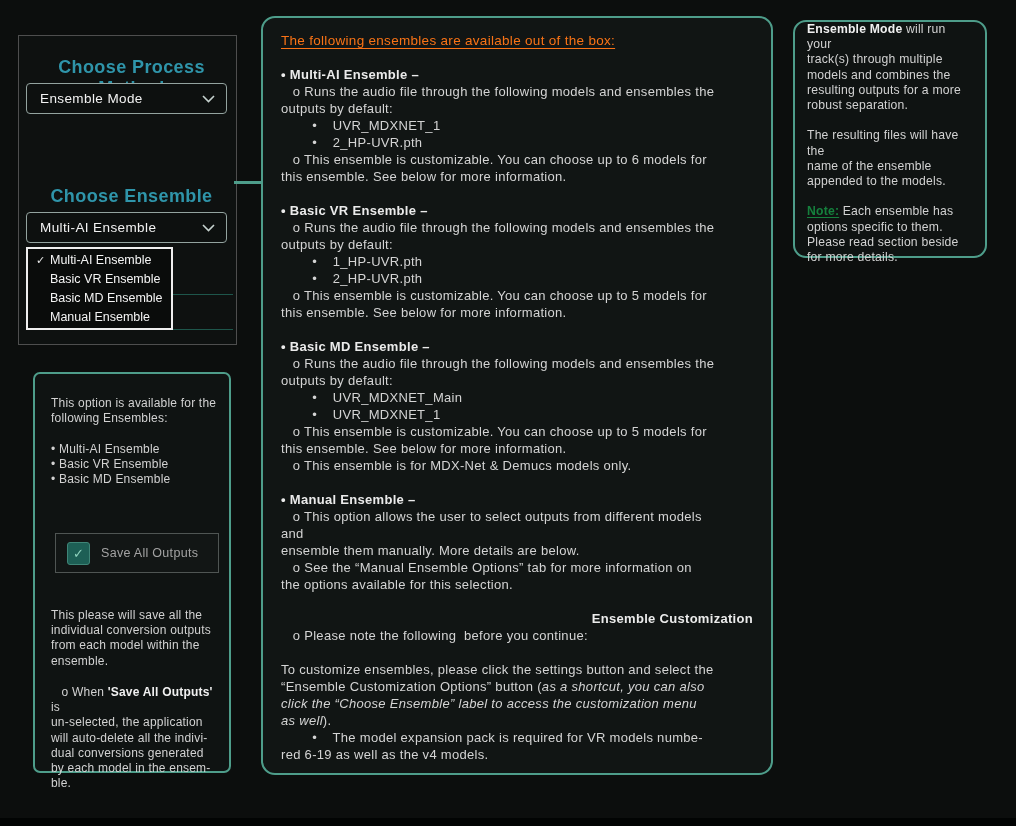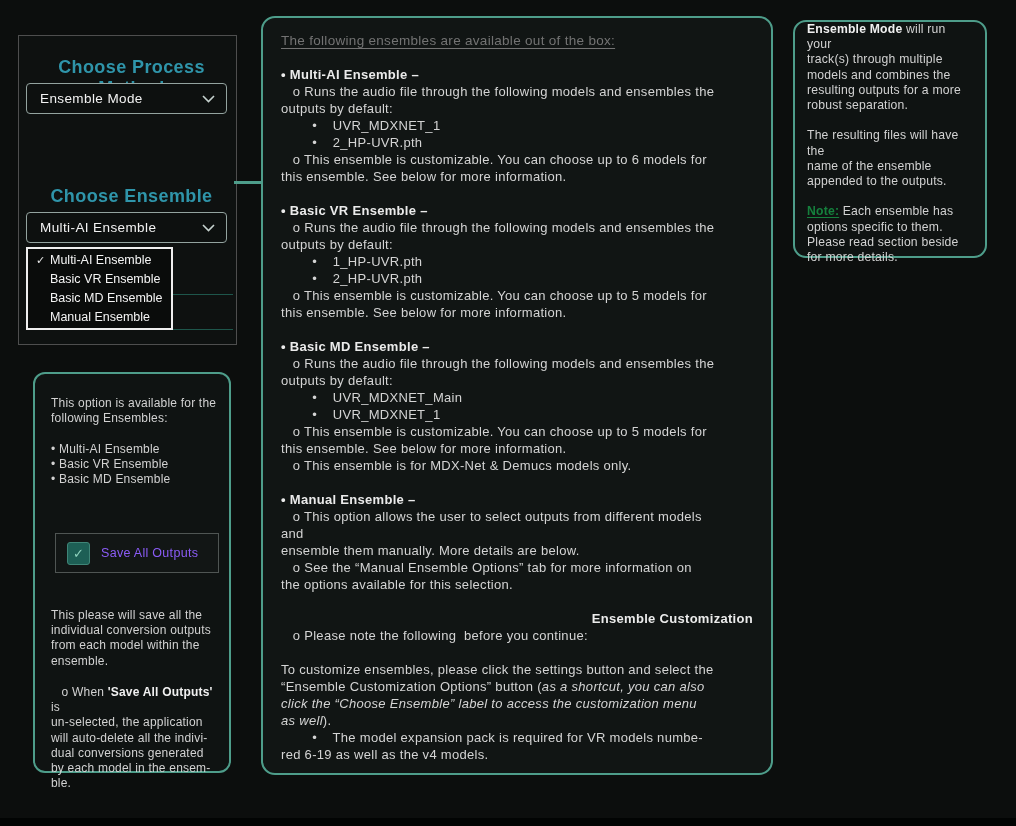--- a/index.html
+++ b/index.html
@@ -28,49 +28,49 @@
   .menu-item{height:19px;line-height:19px;position:relative;font-size:12.5px;color:#f4f4f4;}
   .mi-check{position:absolute;left:8px;top:0;font-size:11px;color:#e8e8e8;}
   .mi-label{position:absolute;left:22px;top:0;white-space:nowrap;}
 
   
   .connector{position:absolute;left:234px;top:181px;width:28px;height:3px;background:#4e9d8a;}
 
   
   .main-panel{position:absolute;left:261px;top:16px;width:512px;height:759px;box-sizing:border-box;
               background:#111514;border:2px solid #4e9d8a;border-radius:14px;padding:14px 18px;}
-  .main-panel .title{font-size:13.5px;color:#737373;text-decoration:underline;text-underline-offset:3px;
+  .main-panel .title{font-size:13.5px;color:#f97316;text-decoration:underline;text-underline-offset:3px;
                      letter-spacing:.3px;line-height:17px;}
   .section{margin-top:17px;font-size:13px;line-height:17px;letter-spacing:.3px;color:#d4d4d4;}
   .sec-head{font-weight:bold;color:#ebebeb;}
   .custom-title{margin-top:17px;text-align:right;font-weight:bold;color:#ebebeb;
                 font-size:13px;line-height:17px;letter-spacing:.3px;}
   .custom-par{margin-top:17px;font-size:13px;line-height:17px;letter-spacing:.3px;}
   .ital{font-style:italic;}
 
   
   .info-panel{position:absolute;left:793px;top:20px;width:194px;height:238px;box-sizing:border-box;
               background:#0f1312;border:2px solid #4e9d8a;border-radius:13px;padding:0 12px;}
   .info-panel .par{font-size:12.2px;line-height:15.2px;letter-spacing:.2px;color:#d2d2d2;}
   .gap{height:15.2px;}
   .b{font-weight:bold;color:#f0f0f0;}
   .bu{font-weight:bold;color:#15803d;text-decoration:underline;text-underline-offset:2px;}
 
   
   .save-panel{position:absolute;left:33px;top:372px;width:198px;height:401px;box-sizing:border-box;
-              background:#0f1312;border:2px solid #4e9d8a;border-radius:12px;}
+              background:#0f1312;border:2px solid #4e9d8a;border-radius:7px;}
   .save-panel .par{font-size:12px;line-height:15.2px;letter-spacing:.2px;color:#d2d2d2;}
   .sp-intro{position:absolute;left:16px;top:22px;right:8px;}
   .sp-bullets{position:absolute;left:16px;top:68px;right:8px;}
   .cb-frame{position:absolute;left:20px;top:159px;width:162px;height:38px;border:1px solid #4f5553;
             background:#121615;display:flex;align-items:center;}
   .cb-box{width:21px;height:21px;margin-left:11px;background:#1d5f55;border:1px solid #3f8577;
           border-radius:3px;display:flex;align-items:center;justify-content:center;
           color:#8fd2bd;font-size:13px;}
-  .cb-label{margin-left:11px;font-size:12.5px;color:#8b5cf6;letter-spacing:.3px;}
+  .cb-label{margin-left:11px;font-size:12.5px;color:#a3a3a3;letter-spacing:.3px;}
   .sp-desc1{position:absolute;left:16px;top:234px;right:6px;}
   .sp-desc2{position:absolute;left:16px;top:311px;right:6px;}
 
   
   .footer-strip{position:absolute;left:0;top:818px;width:1016px;height:8px;background:#020403;}
 </style>
 </head>
 <body>
 
 <div class="stage">
@@ -176,21 +176,21 @@
 
   <div class="info-panel">
     <div class="par pre"><span class="b">Ensemble Mode</span><span> will run your
 track(s) through multiple
 models and combines the
 resulting outputs for a more
 robust separation.</span></div>
     <div class="gap"></div>
     <div class="par pre">The resulting files will have the
 name of the ensemble
-appended to the outputs.</div>
+appended to the models.</div>
     <div class="gap"></div>
     <div class="par pre"><span class="bu">Note:</span><span> Each ensemble has
 options specific to them.
 Please read section beside
 for more details.</span></div>
   </div>
 
   <div class="save-panel">
     <div class="par pre sp-intro">This option is available for the
 following Ensembles:</div>

